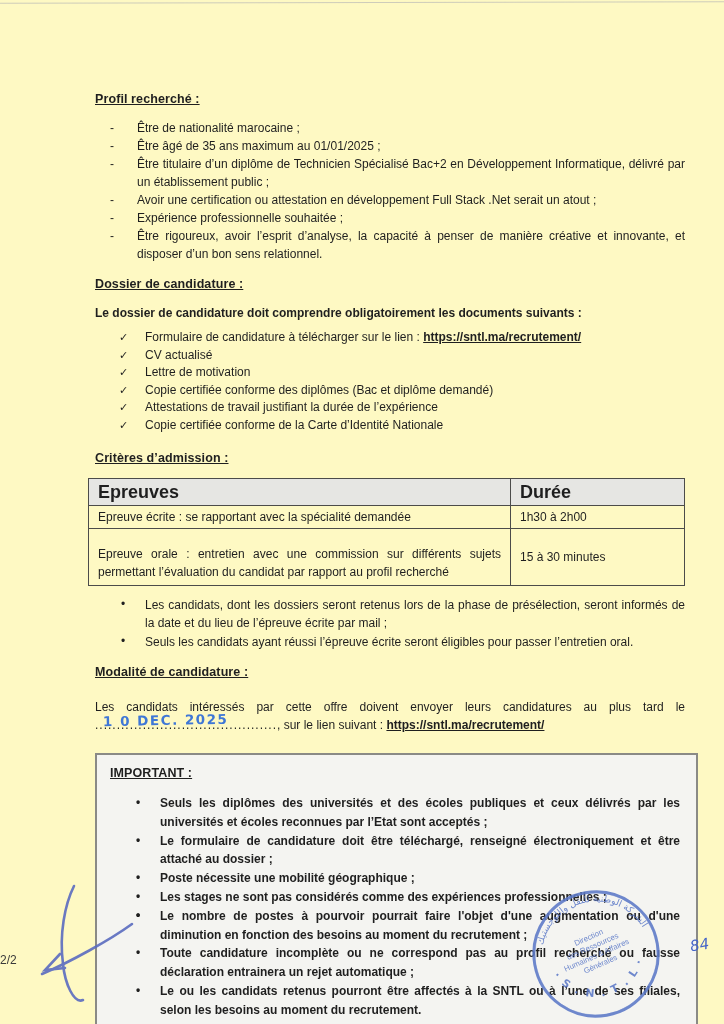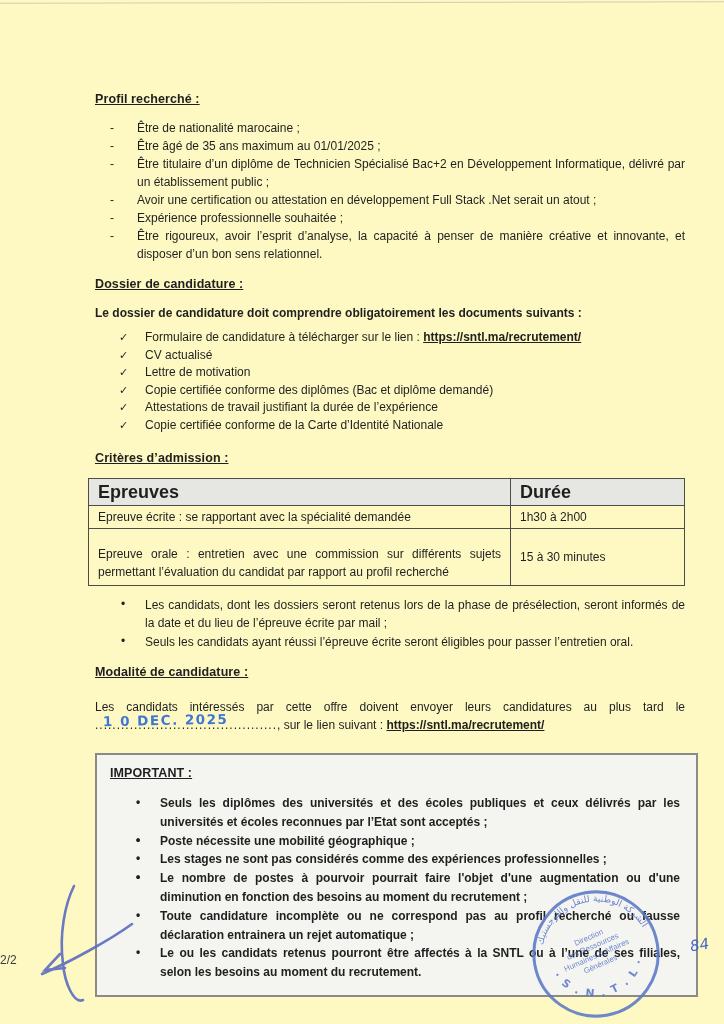--- a/index.html
+++ b/index.html
@@ -113,21 +113,21 @@
     <h2 class="sec-title" style="margin-bottom:17px;">Modalité de candidature :</h2>
     <p class="modal-par">
       <span>Les candidats intéressés par cette offre doivent envoyer leurs candidatures au plus tard le</span>
       <span class="date-wrap"><span class="dots">..........................................</span><span class="date-stamp">1 0  DEC. 2025</span></span><span>, sur le lien suivant : </span><span class="link">https://sntl.ma/recrutement/</span>
     </p>
 
     <div class="important-box">
       <h2 class="sec-title">IMPORTANT :</h2>
       <ul class="dot-list">
         <li><span class="mk">•</span><span>Seuls les diplômes des universités et des écoles publiques et ceux délivrés par les universités et écoles reconnues par l’Etat sont acceptés ;</span></li>
-        <li><span class="mk">•</span></li>
+        <li><span class="mk">•</span><span>Le formulaire de candidature doit être téléchargé, renseigné électroniquement et être attaché au dossier ;</span></li>
         <li><span class="mk">•</span><span>Poste nécessite une mobilité géographique ;</span></li>
         <li><span class="mk">•</span><span>Les stages ne sont pas considérés comme des expériences professionnelles ;</span></li>
         <li><span class="mk">•</span></li>
         <li><span class="mk">•</span><span>Le nombre de postes à pourvoir pourrait faire l'objet d'une augmentation ou d'une diminution en fonction des besoins au moment du recrutement ;</span></li>
         <li><span class="mk">•</span><span>Toute candidature incomplète ou ne correspond pas au profil recherché ou fausse déclaration entrainera un rejet automatique ;</span></li>
         <li><span class="mk">•</span><span>Le ou les candidats retenus pourront être affectés à la SNTL ou à l’une de ses filiales, selon les besoins au moment du recrutement.</span></li>
       </ul>
     </div>
   </div>
 

